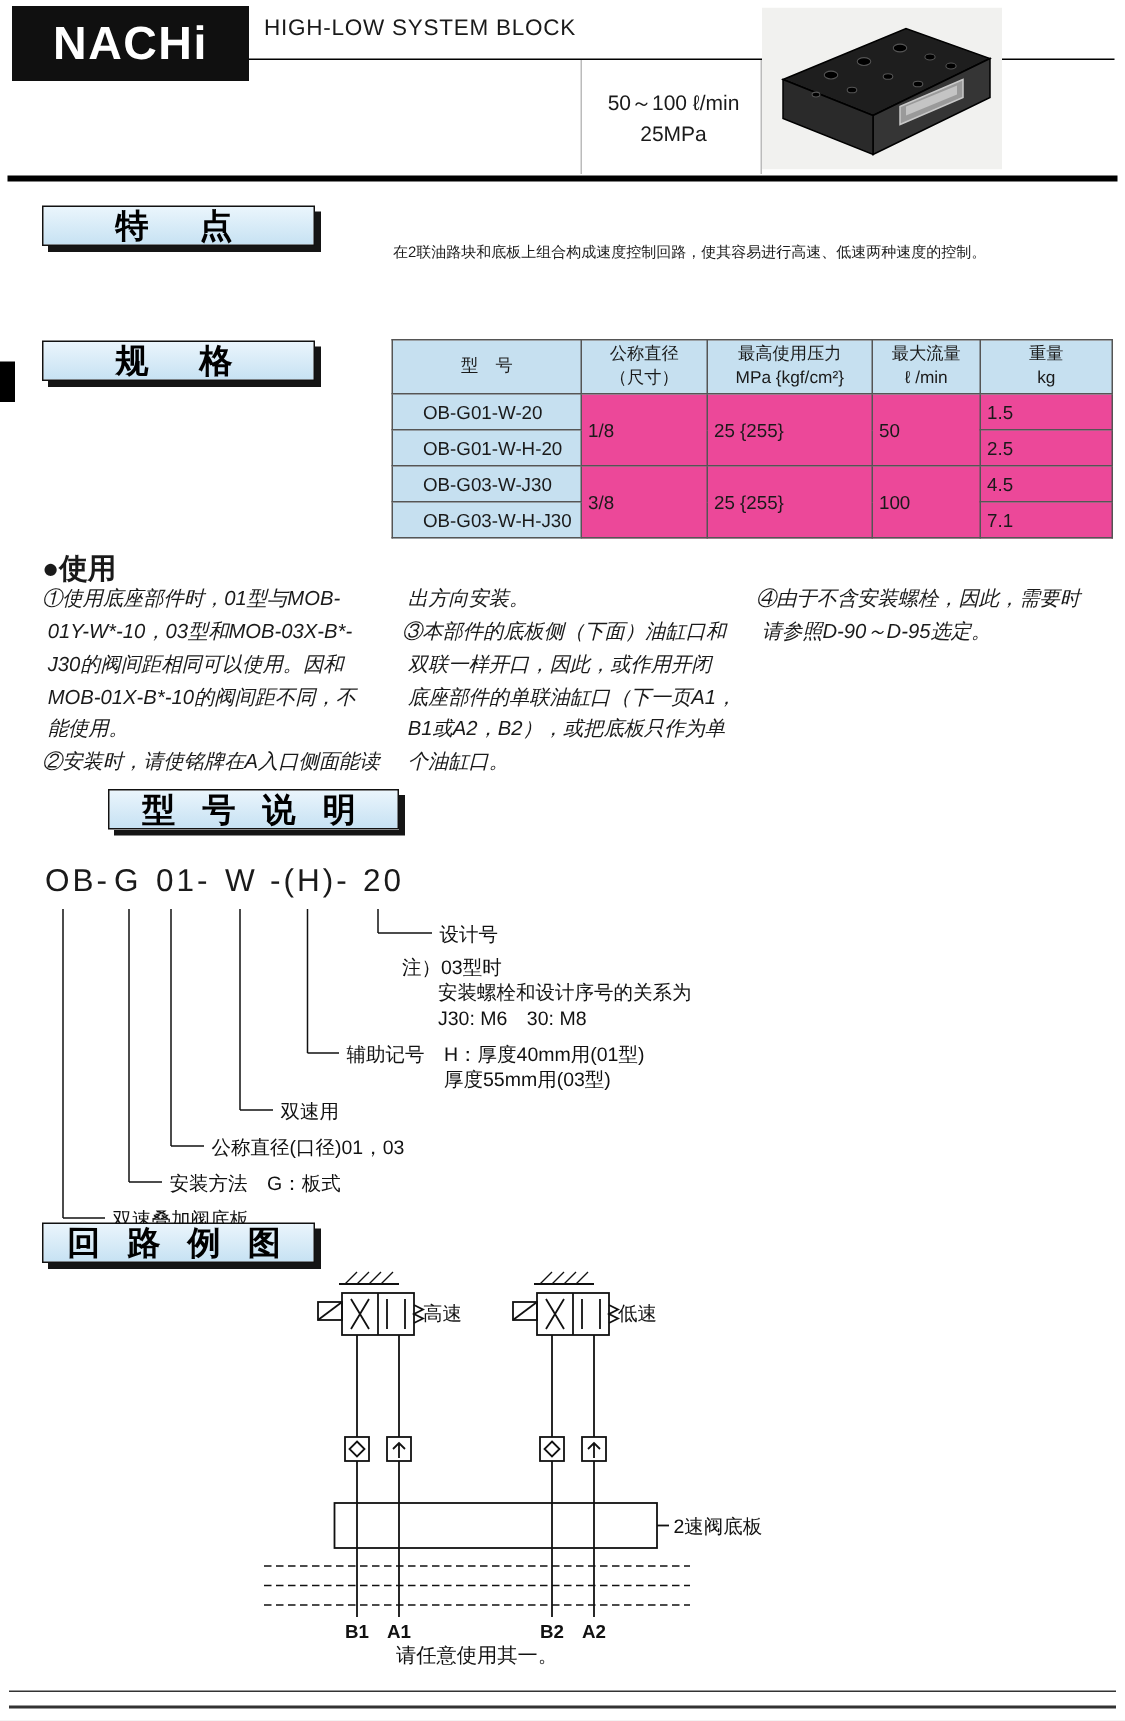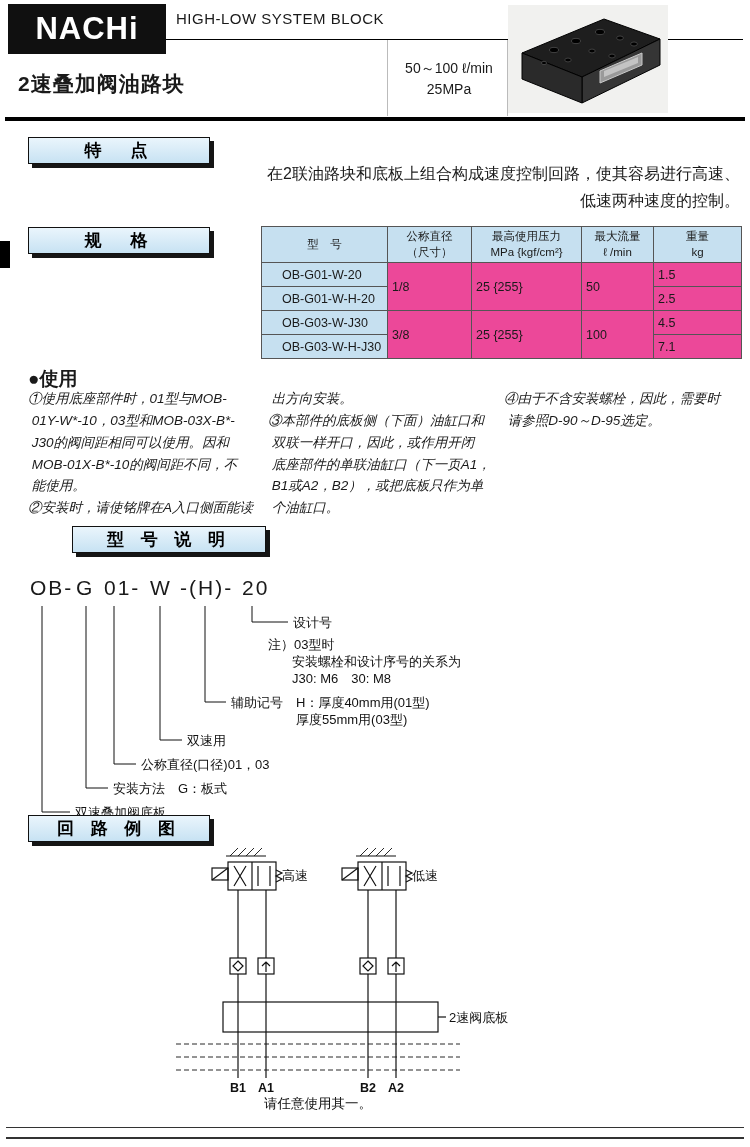--- a/index.html
+++ b/index.html
@@ -24,25 +24,25 @@
   .vsep { width:0; border-left:1px solid #bbb; top:40px; height:76px; }
   .photo-wrap { left:508px; top:5px; width:160px; height:108px; }
   .thick-rule { left:5px; top:117px; width:740px; height:4px; background:#000; }
   .left-tab { left:0; top:241px; width:10px; height:27px; background:#000; }
 
   
   .sec-box {
     height:27px; background:linear-gradient(#eaf5fc,#c7e2f3);
     border:1px solid #111; box-shadow:4px 4px 0 0 #151515;
     display:flex; align-items:center; justify-content:center;
-    font-size:17px; font-weight:bold; letter-spacing:6px; color:#000;
+    font-size:22px; font-weight:bold; letter-spacing:6px; color:#000;
   }
 
   
-  .features-text { left:262px; top:160px; width:478px; font-size:16px; line-height:1.7;text-align:right; }
+  .features-text { left:262px; top:160px; width:478px; font-size:10px; line-height:1.7; }
 
   
   .spec-table { left:261px; top:226px; width:480px; border-collapse:collapse; table-layout:fixed;
                 font-size:12.5px; }
   .spec-table th, .spec-table td { border:1px solid #555; padding:2px 4px; }
   .spec-table th { background:#c6e0f0; font-weight:normal; font-size:11.5px; line-height:1.35; height:36px; }
   .spec-table td { text-align:left; height:24px; background:#ec4899; }
   .spec-table td.model { background:#c6e0f0; text-align:left; padding-left:20px; }
 
   
@@ -75,21 +75,20 @@
 </head>
 <body>
 
 <div class="page">
 
   <div class="abs header-title">HIGH-LOW SYSTEM BLOCK</div>
   <div class="abs logo">
     <span>NACHi</span>
   </div>
   <div class="abs header-hline"></div>
-  <div class="abs product-title">2速叠加阀油路块</div>
   <div class="abs vsep" style="left:387px;"></div>
   <div class="abs vsep" style="left:507px;"></div>
   <div class="abs rating-block">
     <div>50～100 ℓ/min</div>
     <div>25MPa</div>
   </div>
   <div class="abs photo-wrap">
     <svg viewBox="0 0 160 108">
       <rect x="0" y="0" width="160" height="108" fill="#f1f1ef"></rect>
       <polygon points="14,48 96,14 152,34 74,72" fill="#1e1e1e" stroke="#000"></polygon>

